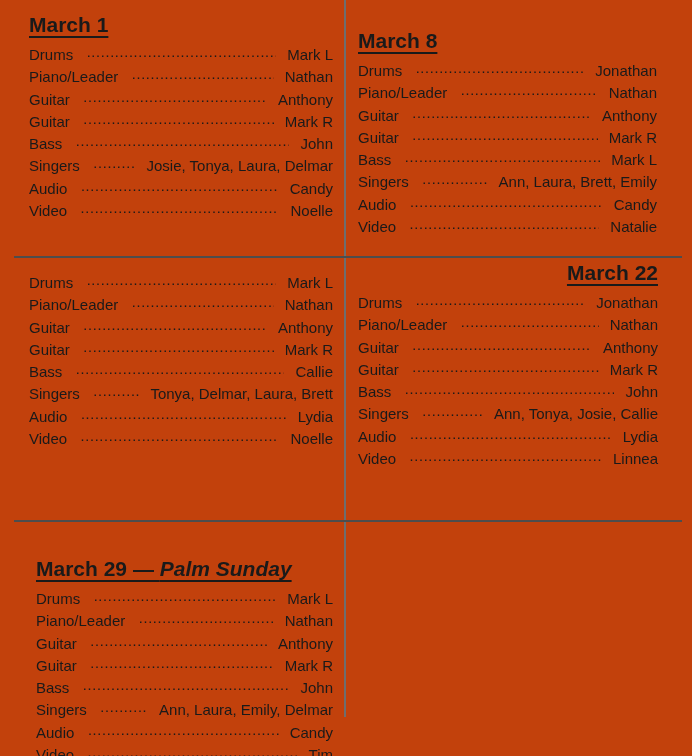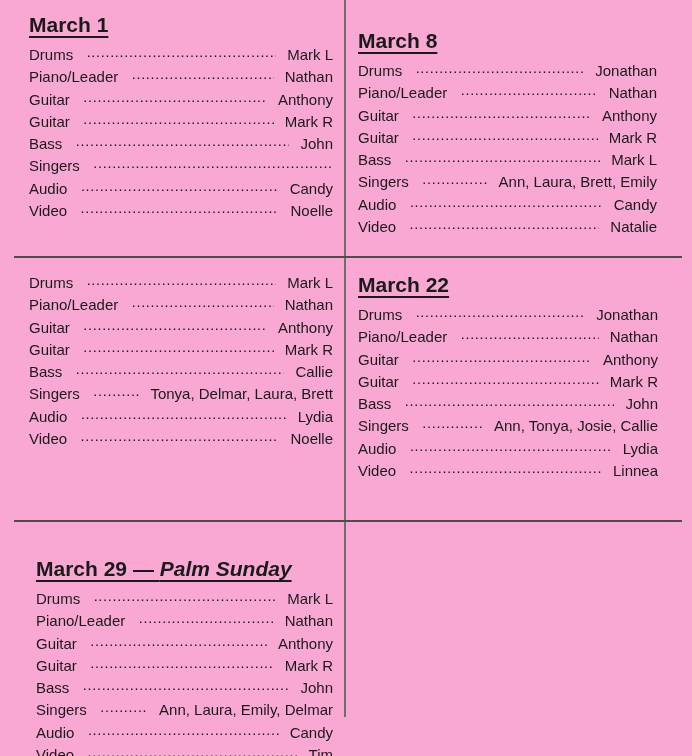--- a/index.html
+++ b/index.html
@@ -4,21 +4,21 @@
 <style>
   html, body {
     margin: 0;
     padding: 0;
     background: #ffffff;
   }
   #sheet {
     position: relative;
     width: 692px;
     height: 756px;
-    background: #f9a8d4;
+    background: #c2410c;
     font-family: "Liberation Sans", sans-serif;
     color: #1a1a1a;
     overflow: hidden;
   }
   
   .vline {
     position: absolute;
     left: 344px;
     top: 0;
     width: 2px;
@@ -33,21 +33,21 @@
     background: #4d4d4d;
   }
   .hline1 { top: 256px; }
   .hline2 { top: 520px; }
 
   
   .cell { position: absolute; }
   .cell1 { left: 29px;  top: 12px;  width: 304px; }
   .cell2 { left: 358px; top: 28px;  width: 299px; }
   .cell3 { left: 29px;  top: 272px; width: 304px; }
-  .cell4 { left: 358px; top: 272px; width: 300px; }
+  .cell4 { left: 358px; top: 260px; width: 300px; text-align: right; }
   .cell5 { left: 36px;  top: 536px; width: 297px; margin-top: 20px; }
 
   .title {
     margin: 0 0 6px 0;
     font-size: 21px;
     font-weight: bold;
     line-height: 26px;
     text-decoration: underline;
     text-decoration-thickness: 2px;
     text-underline-offset: 4px;
@@ -113,20 +113,21 @@
           <span class="name">Mark R</span>
         </div>
         <div class="row">
           <span class="role">Bass</span>
           <span class="leader">······················································································································································</span>
           <span class="name">John</span>
         </div>
         <div class="row">
           <span class="role">Singers</span>
           <span class="leader">······················································································································································</span>
+          <span class="name">Josie, Tonya, Laura, Delmar</span>
         </div>
         <div class="row">
           <span class="role">Audio</span>
           <span class="leader">······················································································································································</span>
           <span class="name">Candy</span>
         </div>
         <div class="row">
           <span class="role">Video</span>
           <span class="leader">······················································································································································</span>
           <span class="name">Noelle</span>

